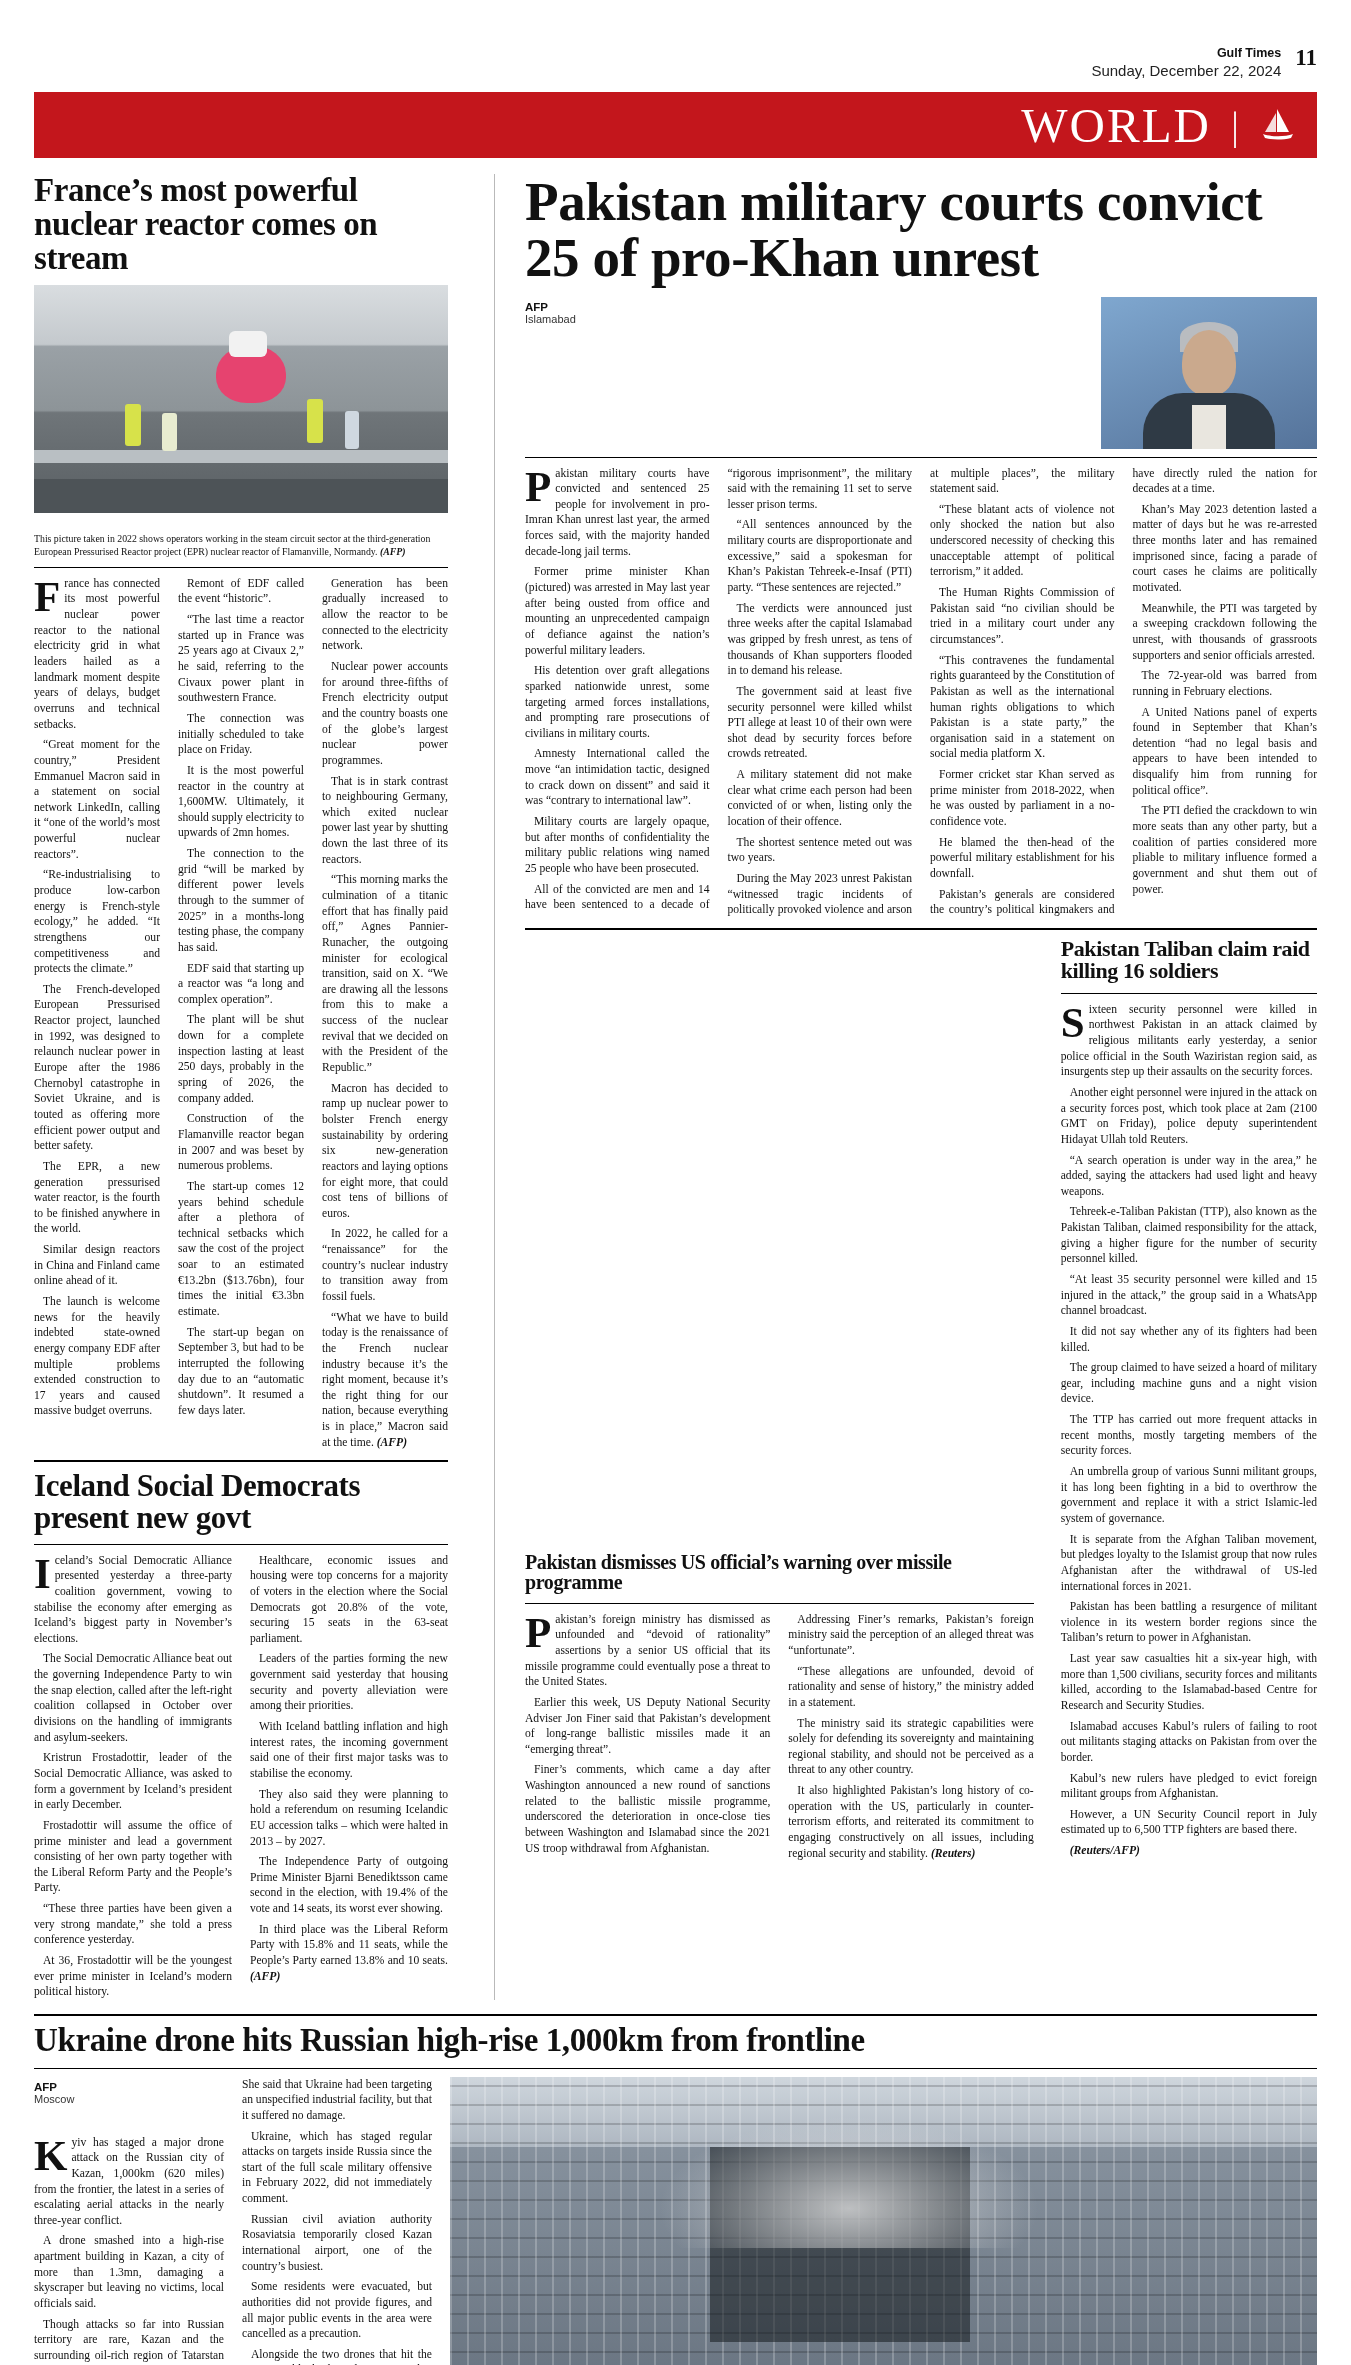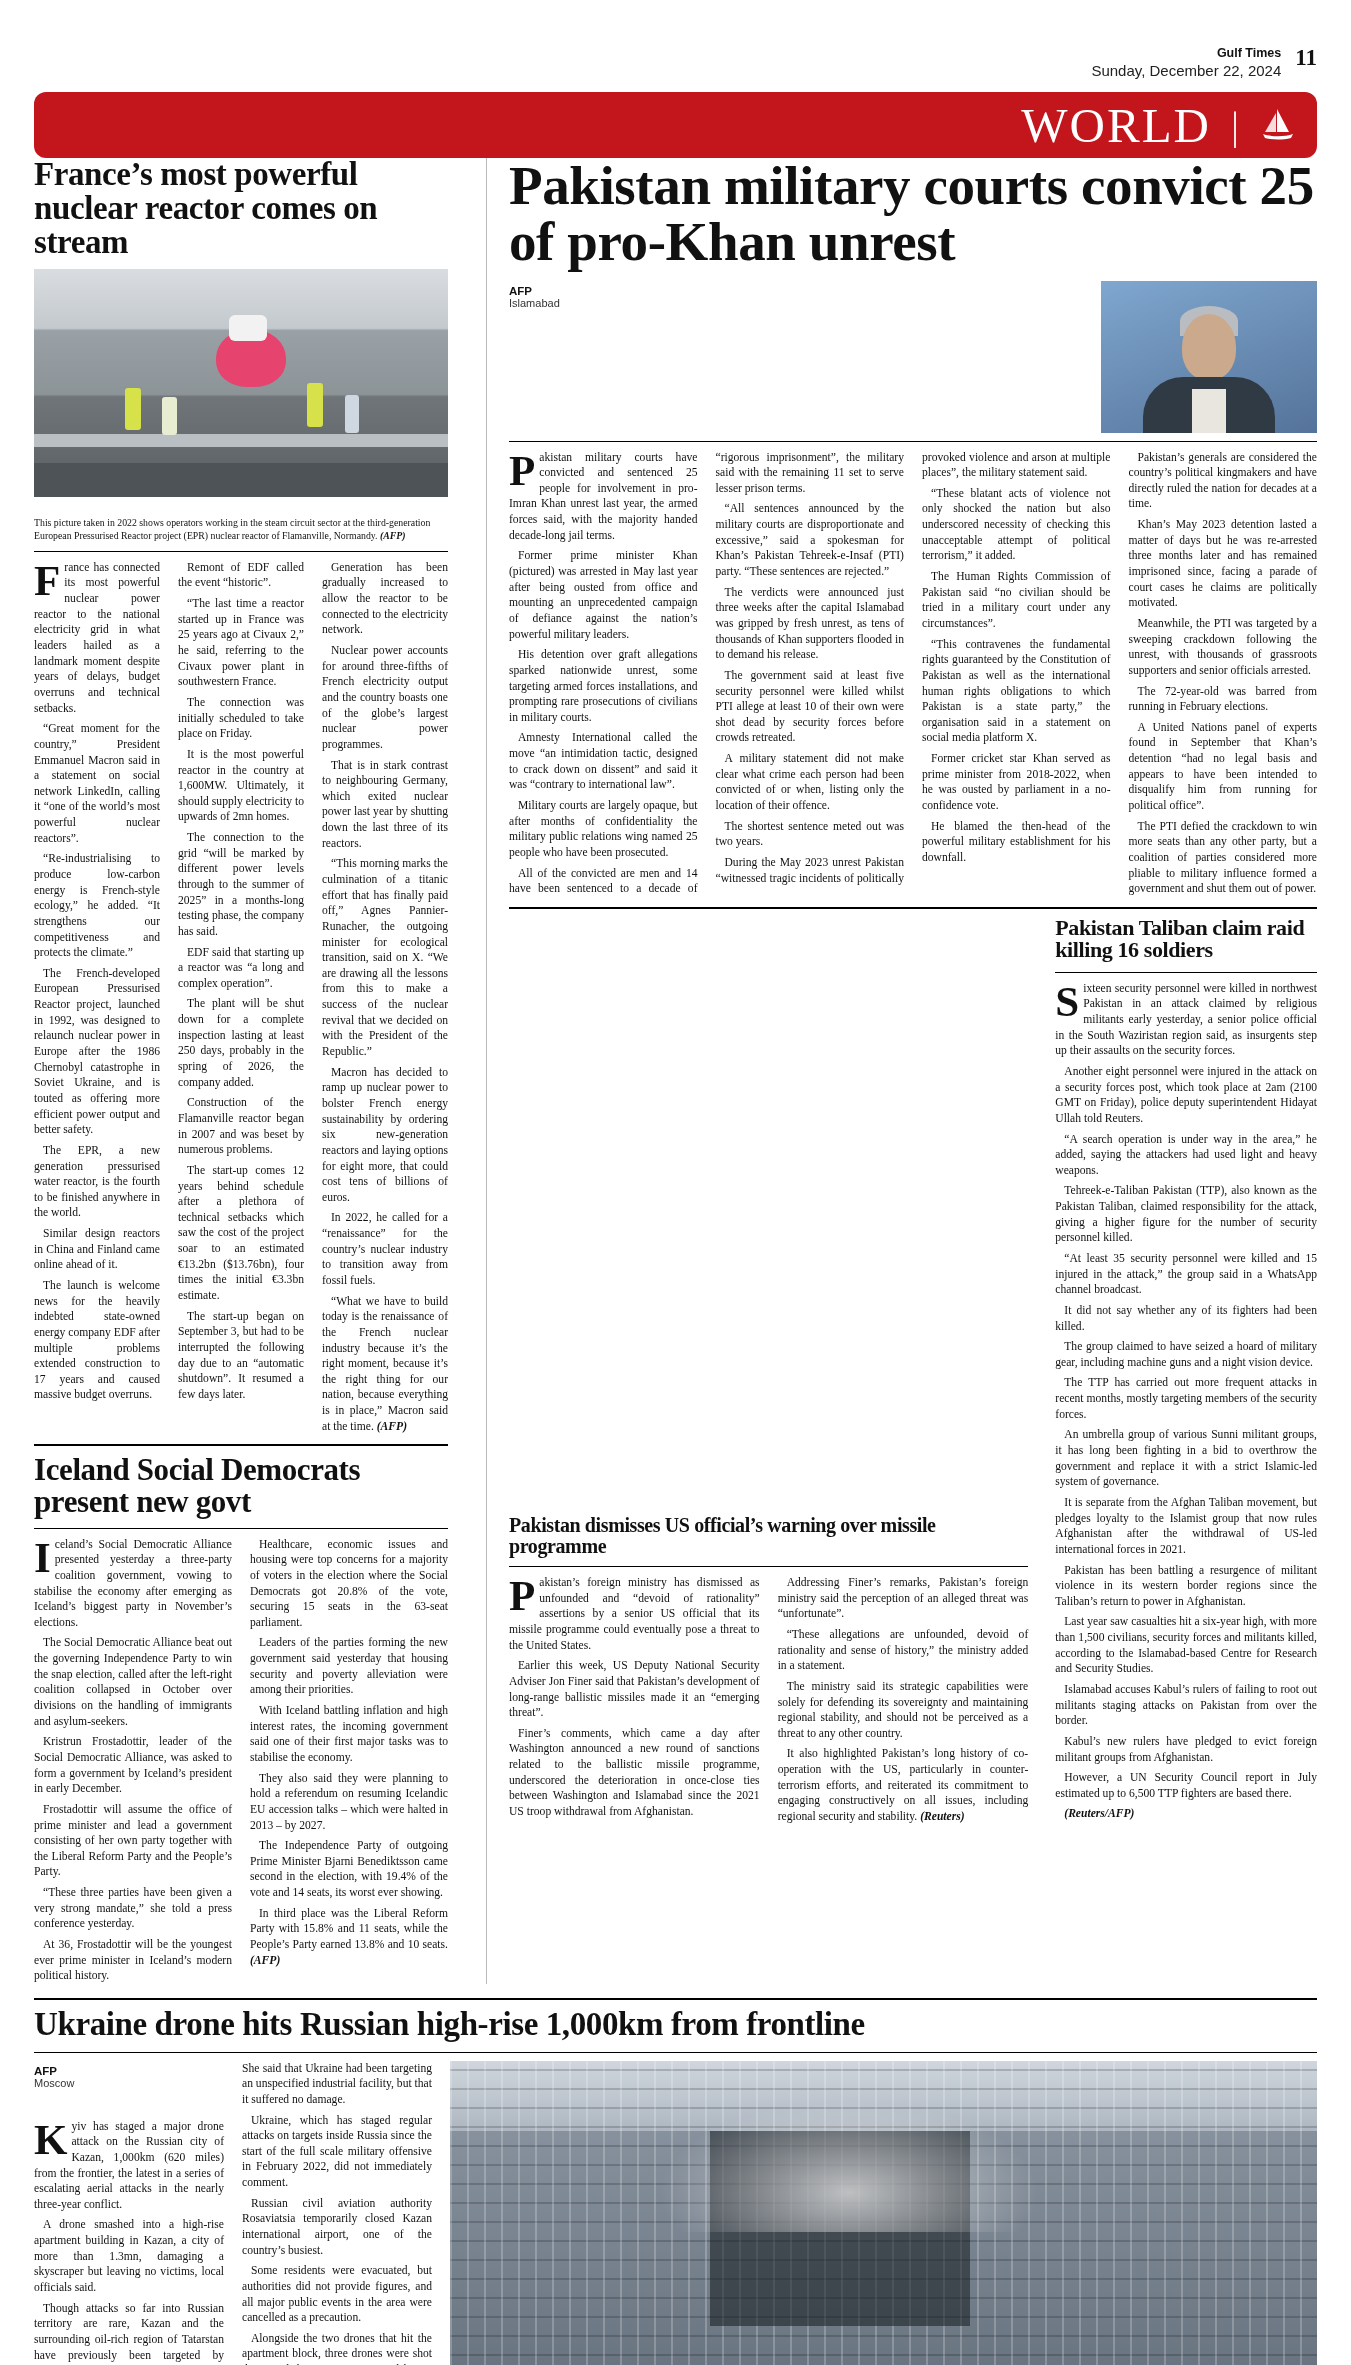--- a/index.html
+++ b/index.html
@@ -21,32 +21,31 @@
   .mast-date { font-size:15px; font-family:"Liberation Sans", sans-serif; color:#222; }
   .mast-page { font-size:23px; font-weight:bold; font-family:Liberation Serif, serif; line-height:1; }
 
   
   .banner {
     margin-top:12px;
     height:66px; background:#c3161c;
     display:flex; align-items:center; justify-content:flex-end;
     padding-right:18px;
     position:relative;
-    border-radius:12px;
   }
   .banner-word {
     color:#fff; font-family:"Liberation Serif", serif;
     font-size:49px; letter-spacing:2px; font-weight:400;
   }
   .banner-sep { color:#fff; font-size:40px; margin:0 16px 0 20px; opacity:.9; }
   .banner-logo { width:44px; height:44px; position:relative; }
   .banner-logo svg { display:block; }
 
   
-  .cols { display:flex; gap:8px; }
+  .cols { display:flex; gap:16px; margin-top:16px; }
   .col-left { width:430px; padding-right:16px; }
   .vrule { width:1px; background:#b9b9b9; margin:0 14px; }
   .col-right { flex:1; }
 
   h1.headline {
     font-family:"Liberation Serif", serif;
     font-weight:bold; line-height:1.02; margin:0 0 10px 0;
     letter-spacing:-0.4px;
   }
   .hl-left { font-size:33px; }

